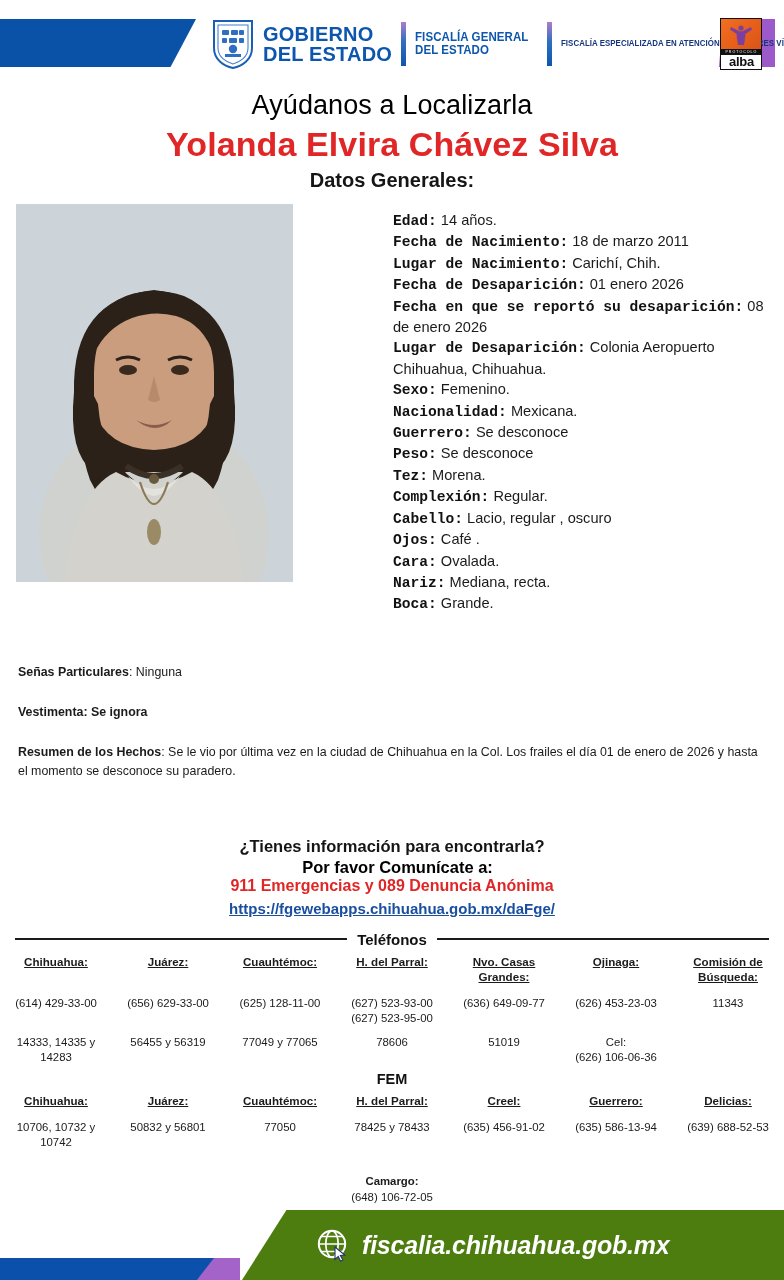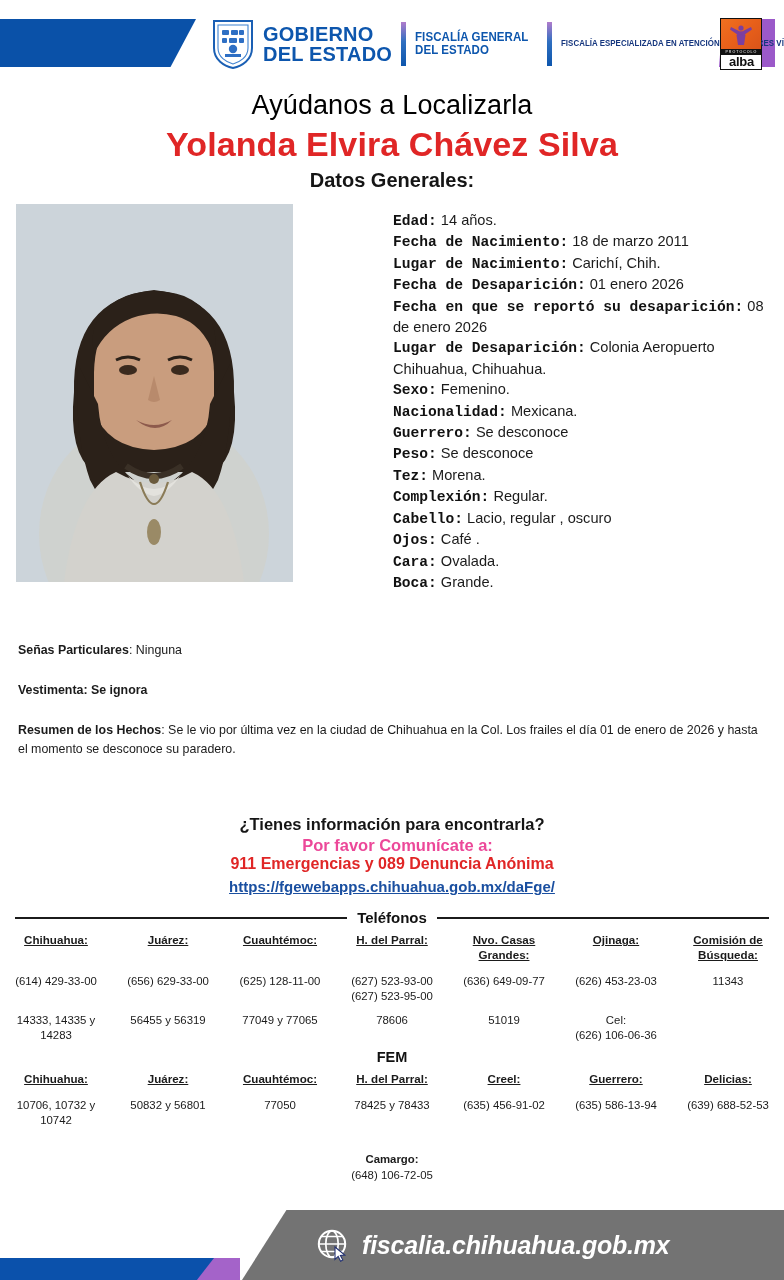--- a/index.html
+++ b/index.html
@@ -223,21 +223,21 @@
     margin-top: 56px;
   }
   .cta-q {
     font-size: 16.5px;
     font-weight: bold;
     color: #151515;
   }
   .cta-call {
     font-size: 16.5px;
     font-weight: bold;
-    color: #ec4899;
+    color: #000000;
     margin-top: 2px;
     margin-left: 11px;
   }
   .cta-phone {
     font-size: 16px;
     font-weight: bold;
     color: #e02626;
   }
   .cta-url {
     font-size: 15px;
@@ -325,21 +325,21 @@
     height: 22px;
     background: #0b51ab;
     clip-path: polygon(0 0, 100% 0, 92% 100%, 0 100%);
   }
   .ftr-main {
     position: absolute;
     right: 0;
     bottom: 0;
     width: 542px;
     height: 70px;
-    background: #737373;
+    background: #4d7c0f;
     clip-path: polygon(8.2% 0, 100% 0, 100% 100%, 0 100%);
     display: flex;
     align-items: center;
     padding-left: 74px;
     box-sizing: border-box;
     gap: 12px;
   }
   .globe-icon { width: 34px; height: 34px; flex: 0 0 auto; }
   .ftr-url {
     color: #ffffff;
@@ -482,20 +482,23 @@
       <b>Complexión:</b><span> Regular.</span>
     </div>
     <div class="data-line">
       <b>Cabello:</b><span> Lacio, regular , oscuro</span>
     </div>
     <div class="data-line">
       <b>Ojos:</b><span> Café .</span>
     </div>
     <div class="data-line">
       <b>Cara:</b><span> Ovalada.</span>
+    </div>
+    <div class="data-line">
+      <b>Nariz:</b><span> Mediana, recta.</span>
     </div>
     <div class="data-line">
       <b>Boca:</b><span> Grande.</span>
     </div>
   </div>
 </div>
 
 <div class="notes">
   <div class="note-line">
     <b>Señas Particulares</b><span>: Ninguna</span>

